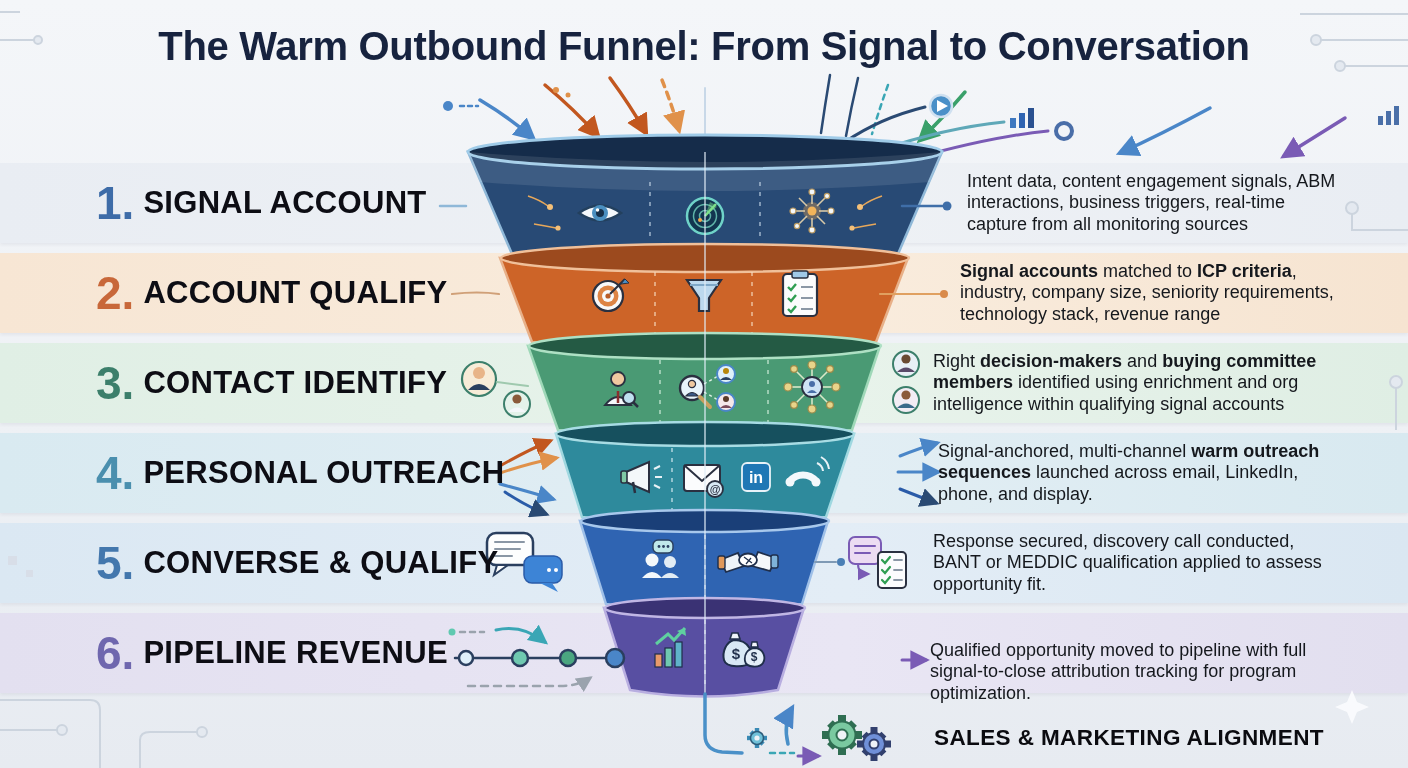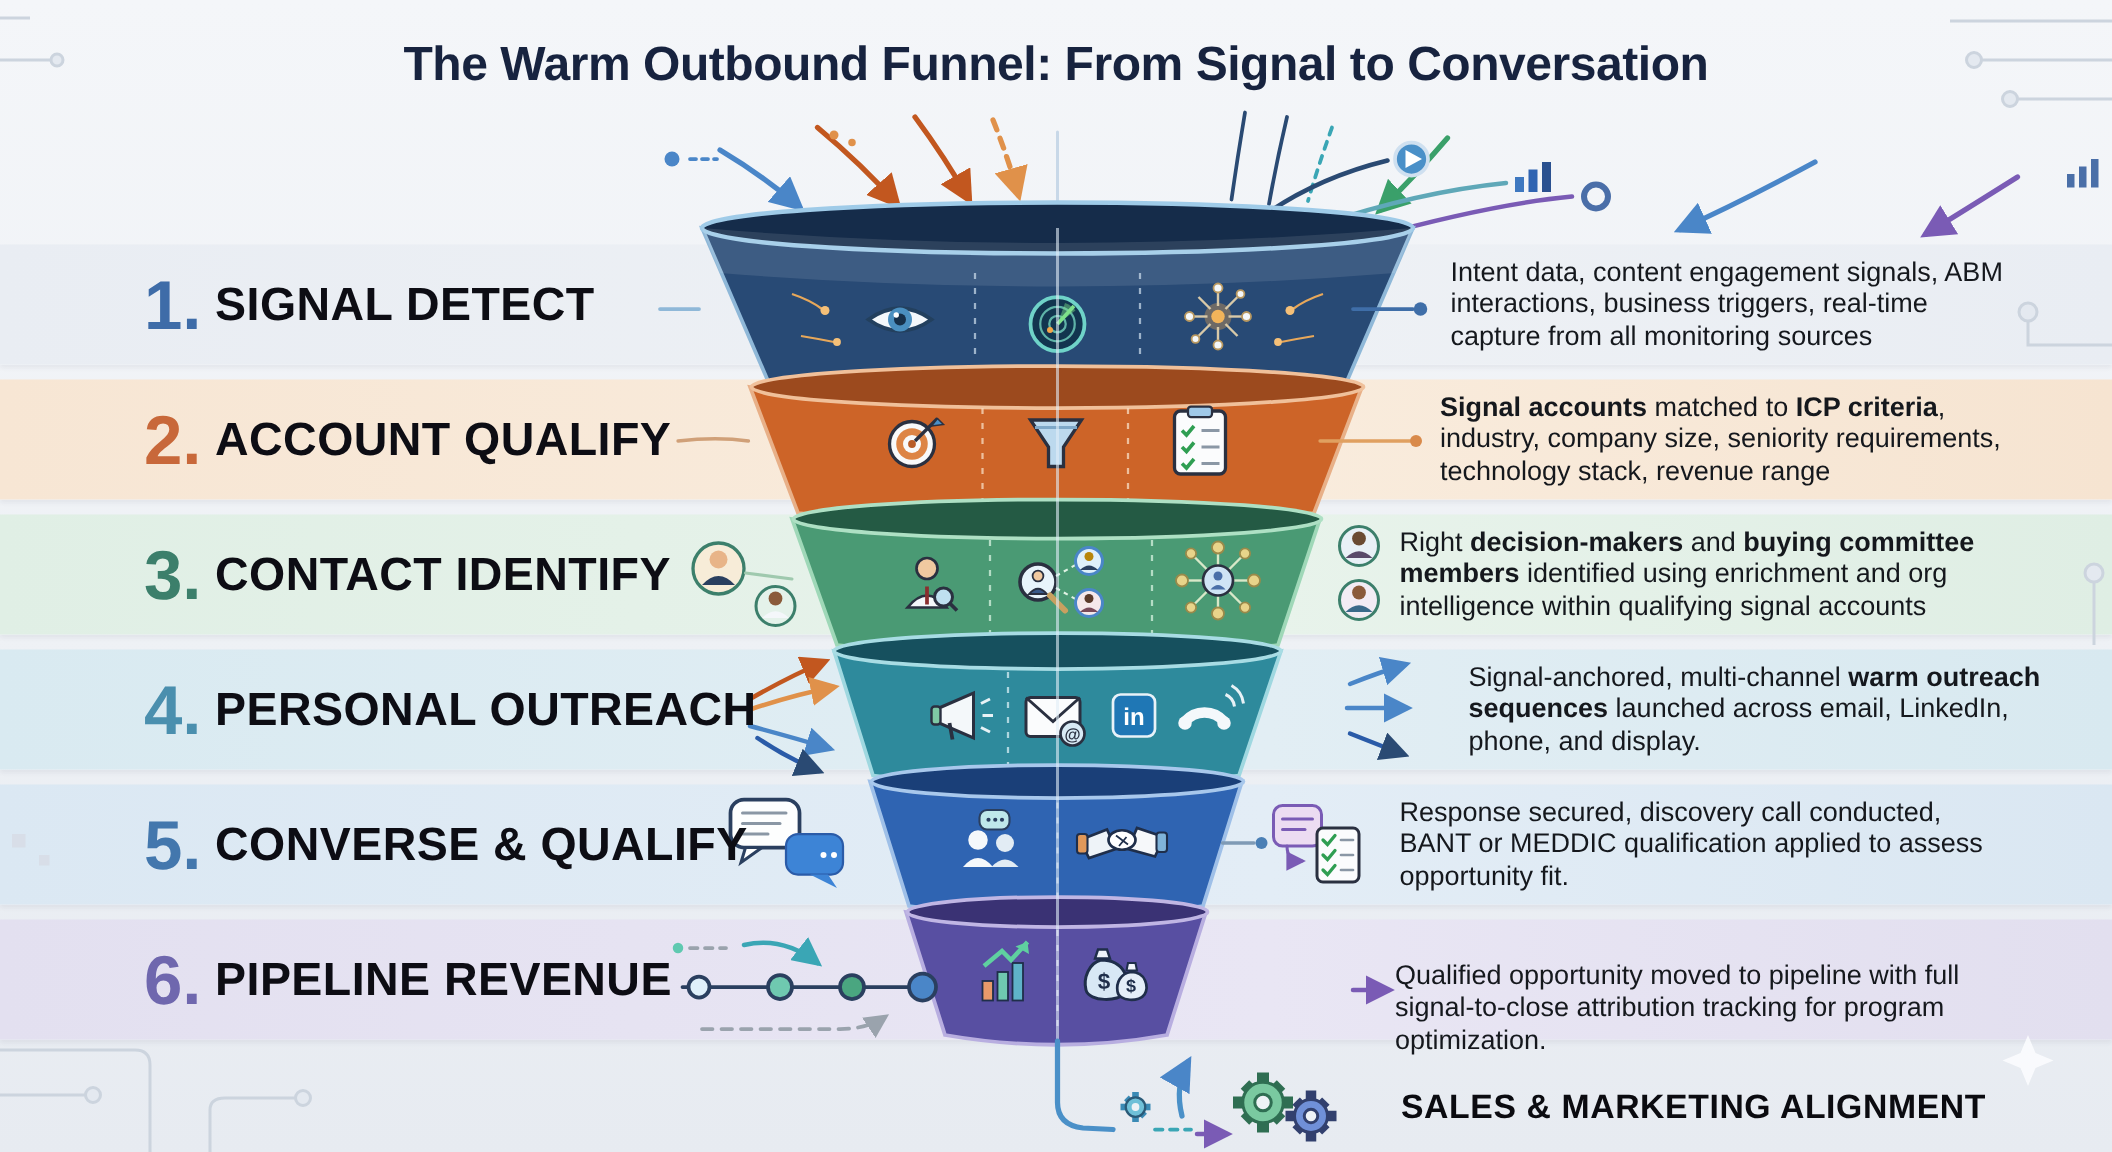--- a/index.html
+++ b/index.html
@@ -7,21 +7,21 @@
     background:linear-gradient(180deg,#f4f6f9 0%,#eef1f5 55%,#e7ebf1 100%);}
   .band{position:absolute;left:0;width:100%;height:80px;z-index:1;box-shadow:0 2px 3px rgba(30,40,60,.06);}
   .b1{background:linear-gradient(90deg,#e9edf3 0%,#eef1f5 60%,#e9edf3 100%);}
   .b2{background:linear-gradient(90deg,#f7e6d4 0%,#f9ecdd 60%,#f6e4d1 100%);}
   .b3{background:linear-gradient(90deg,#e0efe5 0%,#e8f3eb 60%,#dfeee4 100%);}
   .b4{background:linear-gradient(90deg,#d9eaf1 0%,#e2eef4 60%,#d8e9f0 100%);}
   .b5{background:linear-gradient(90deg,#dbe8f3 0%,#e3edf6 60%,#dae7f2 100%);}
   .b6{background:linear-gradient(90deg,#e3e0f0 0%,#e9e6f4 60%,#e2dfef 100%);}
   #decor{position:absolute;left:0;top:0;z-index:2;}
   .txt{position:absolute;z-index:3;}
-  #title{top:24px;left:0;width:100%;text-align:center;font-size:32px;font-weight:800;
+  #title{top:24px;left:0;width:100%;text-align:center;font-size:40px;font-weight:800;
     color:#17233f;letter-spacing:-.3px;}
   .row-label{display:flex;align-items:center;height:80px;left:96px;}
   .num{font-size:46px;font-weight:800;line-height:1;}
   .n1{color:#3e6ca8}.n2{color:#c8683a}.n3{color:#3c7f6b}.n4{color:#4a8fae}.n5{color:#4377ad}.n6{color:#6f67ae}
   .lbl{font-size:31px;font-weight:800;color:#0d0d14;margin-left:9px;letter-spacing:.3px;}
   .desc{font-size:18px;line-height:1.18;color:#15181d;display:flex;align-items:center;height:80px;}
   .desc b{font-weight:700;}
   #footer-label{left:934px;top:722px;font-size:22.5px;font-weight:800;color:#0b0b10;letter-spacing:.4px;
     height:32px;display:flex;align-items:center;}
 </style>
@@ -471,21 +471,21 @@
         <circle r="11" fill="#7090d8" stroke="#32406e" stroke-width="2"></circle>
         <circle r="4.5" fill="#eef2f6" stroke="#32406e" stroke-width="2"></circle>
       </g>
     </g>
   </svg>
 
   <div id="title" class="txt">The Warm Outbound Funnel: From Signal to Conversation</div>
 
   <div class="txt row-label" style="top:163px">
     <span class="num n1">1.</span>
-    <span class="lbl">SIGNAL DETECT</span>
+    <span class="lbl">SIGNAL ACCOUNT</span>
   </div>
   <div class="txt row-label" style="top:253px">
     <span class="num n2">2.</span>
     <span class="lbl">ACCOUNT QUALIFY</span>
   </div>
   <div class="txt row-label" style="top:343px">
     <span class="num n3">3.</span>
     <span class="lbl">CONTACT IDENTIFY</span>
   </div>
   <div class="txt row-label" style="top:433px">
@@ -503,21 +503,21 @@
 
   <div class="txt desc" style="top:163px;left:967px;width:372px">
       <span><span>Intent data, content engagement signals, ABM interactions, business triggers, real-time capture from all monitoring sources</span></span>
     </div>
   <div class="txt desc" style="top:253px;left:960px;width:382px">
       <span><b>Signal accounts</b><span> matched to </span><b>ICP criteria</b><span>, industry, company size, seniority requirements, technology stack, revenue range</span></span>
     </div>
   <div class="txt desc" style="top:343px;left:933px;width:400px">
       <span><span>Right </span><b>decision-makers</b><span> and </span><b>buying committee members</b><span> identified using enrichment and org intelligence within qualifying signal accounts</span></span>
     </div>
-  <div class="txt desc" style="top:433px;left:979px;width:392px">
+  <div class="txt desc" style="top:433px;left:938px;width:392px">
       <span><span>Signal-anchored, multi-channel </span><b>warm outreach sequences</b><span> launched across email, LinkedIn, phone, and display.</span></span>
     </div>
   <div class="txt desc" style="top:523px;left:933px;width:400px">
       <span><span>Response secured, discovery call conducted, BANT or MEDDIC qualification applied to assess opportunity fit.</span></span>
     </div>
   <div class="txt desc" style="top:632px;left:930px;width:392px">
       <span><span>Qualified opportunity moved to pipeline with full signal-to-close attribution tracking for program optimization.</span></span>
     </div>
 
   <div id="footer-label" class="txt">SALES &amp; MARKETING ALIGNMENT</div>

